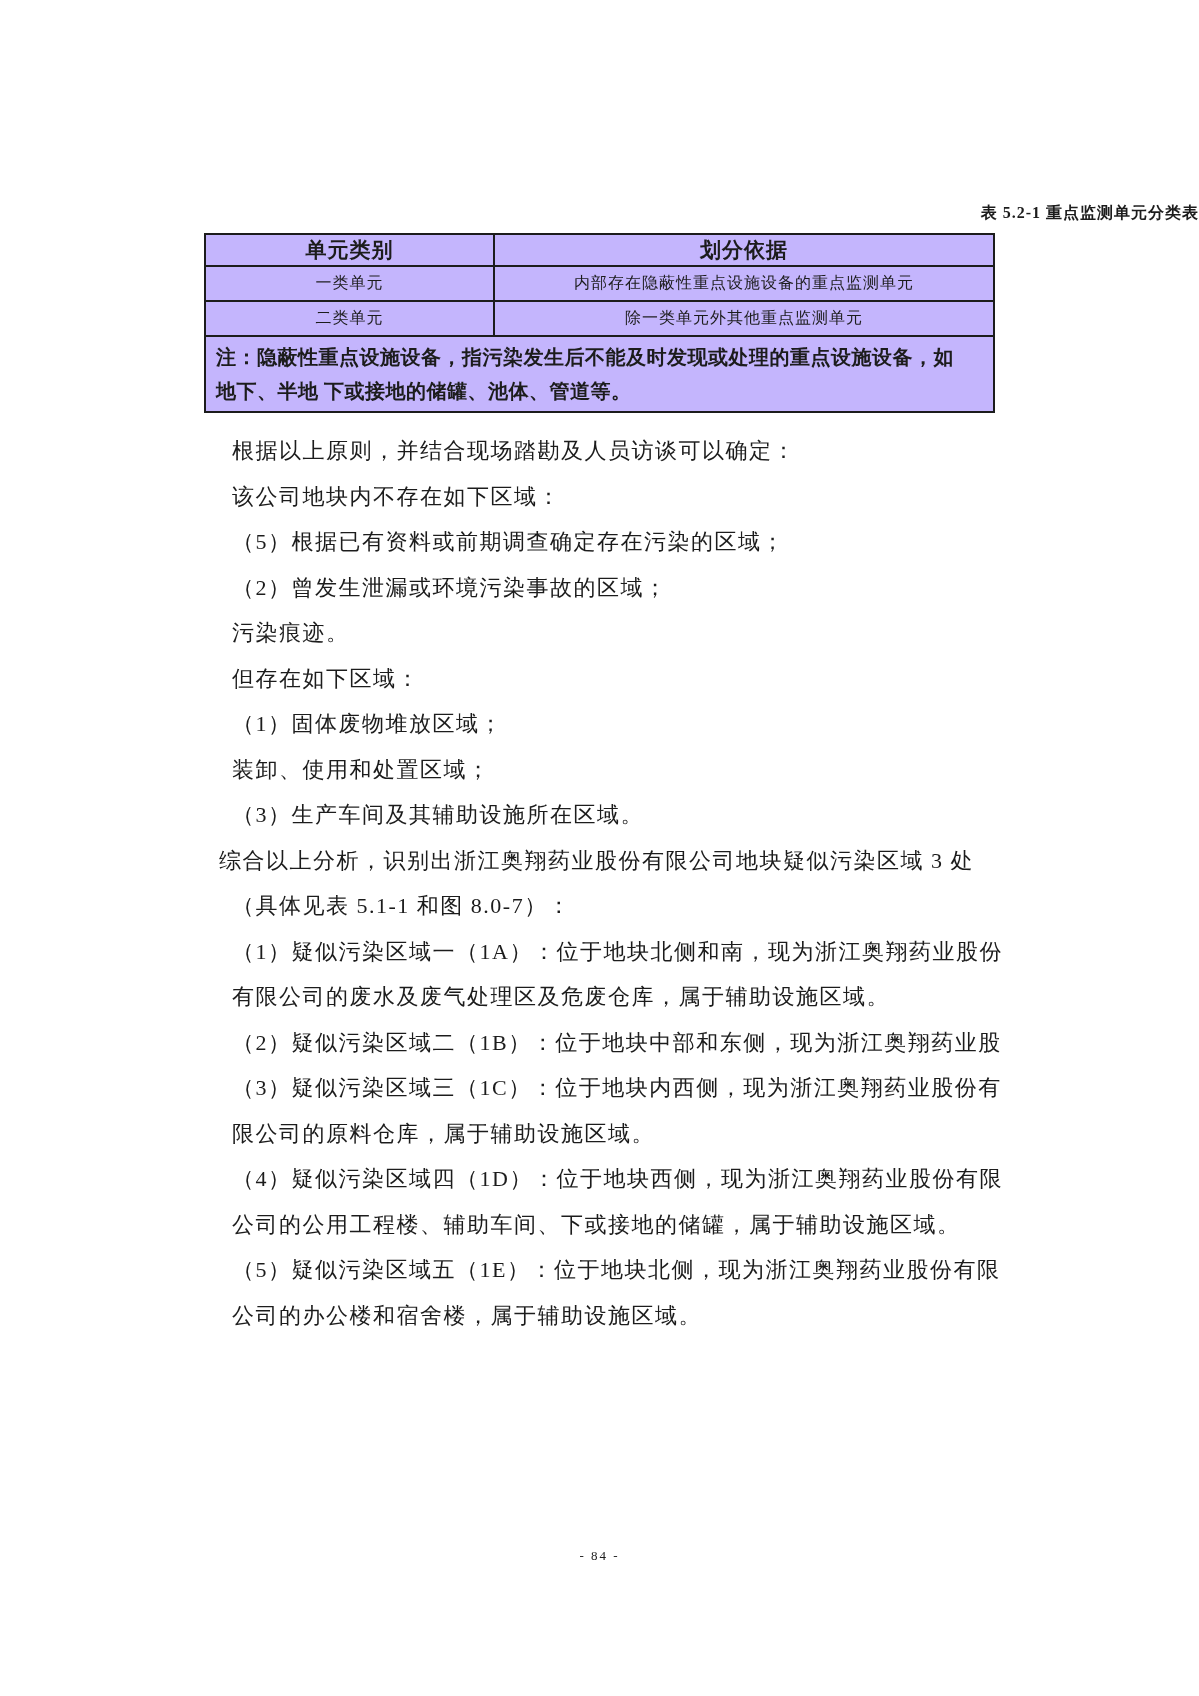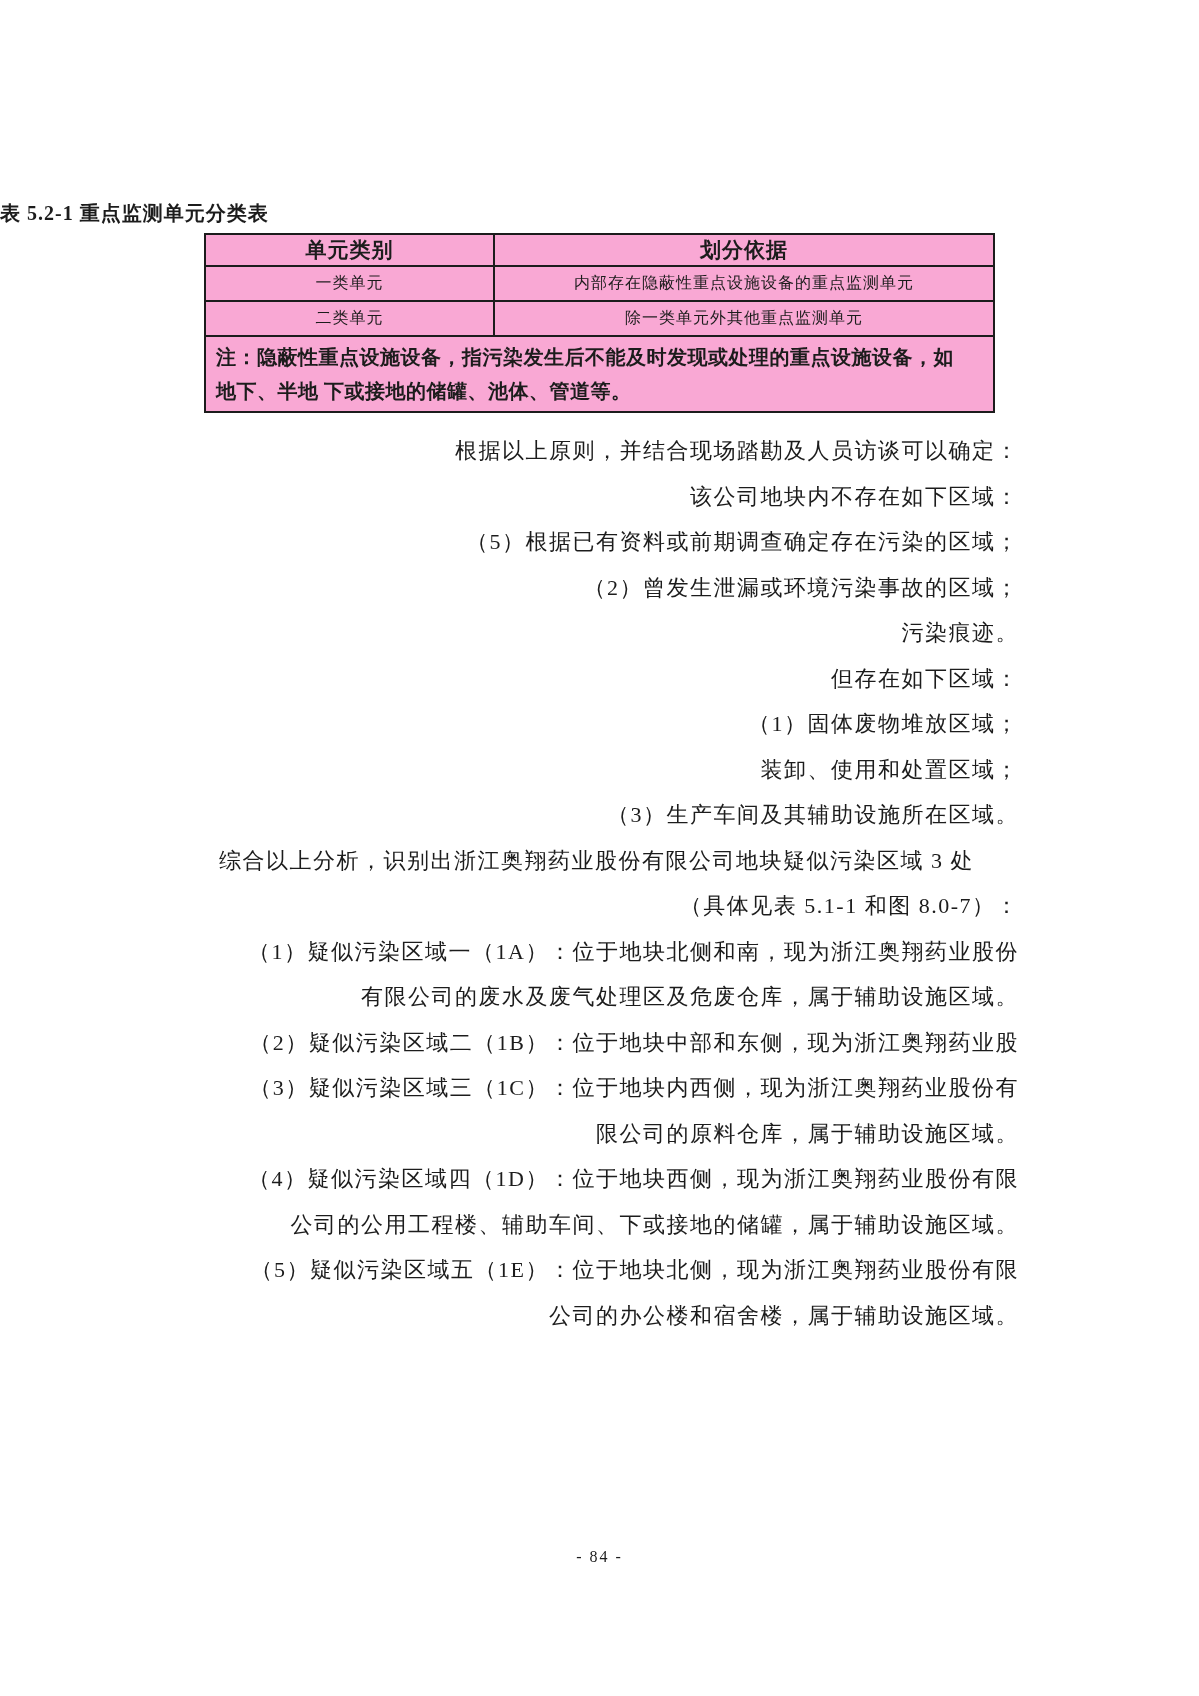--- a/index.html
+++ b/index.html
@@ -7,34 +7,34 @@
     position:relative;
     width:1199px; height:1696px;
     margin:0 auto;
     background:#ffffff;
     font-family:"Liberation Serif","DejaVu Serif",serif;
     color:#1c1c1c;
     overflow:hidden;
   }
   .table-title {
     position:absolute; top:200px; left:0; width:1199px;
-    text-align:left;
-    font-size:20px; font-weight:bold; letter-spacing:1px;
+    text-align:right;
+    font-size:16px; font-weight:bold; letter-spacing:1px;
     line-height:26px;
   }
   .unit-table {
     position:absolute; top:233px; left:204px;
     width:791px;
     border-collapse:collapse; table-layout:fixed;
   }
   .unit-table col.c1 { width:289px; }
   .unit-table th, .unit-table td {
     border:2px solid #1c1c1c;
     padding:0;
-    background:#f9a8d4;
+    background:#c4b5fd;
   }
   .unit-table th {
     height:30px;
     font-size:21px; font-weight:bold;
     text-align:center; vertical-align:middle;
     letter-spacing:1px;
   }
   .r-body td {
     height:33px;
     font-size:16px; font-weight:normal;
@@ -47,25 +47,25 @@
     letter-spacing:0.5px;
     white-space:nowrap;
     font-weight:bold;
   }
   .body-text { position:absolute; top:428px; left:219px; width:800px; }
   .ln {
     height:45.5px; line-height:45.5px;
     font-size:22px; letter-spacing:1.5px;
     white-space:nowrap;
   }
-  .ind { padding-left:13px;text-align:right; }
+  .ind { padding-left:13px; }
   .page-footer {
     position:absolute; top:1548px; left:0; width:1199px;
     text-align:center;
-    font-size:16px; letter-spacing:2px;
+    font-size:13px; letter-spacing:2px;
     font-family:"Liberation Serif","DejaVu Serif",serif;
   }
 </style>
 </head>
 <body>
 
 <div class="page">
 
   <div class="table-title">表 5.2-1 重点监测单元分类表</div>
 

